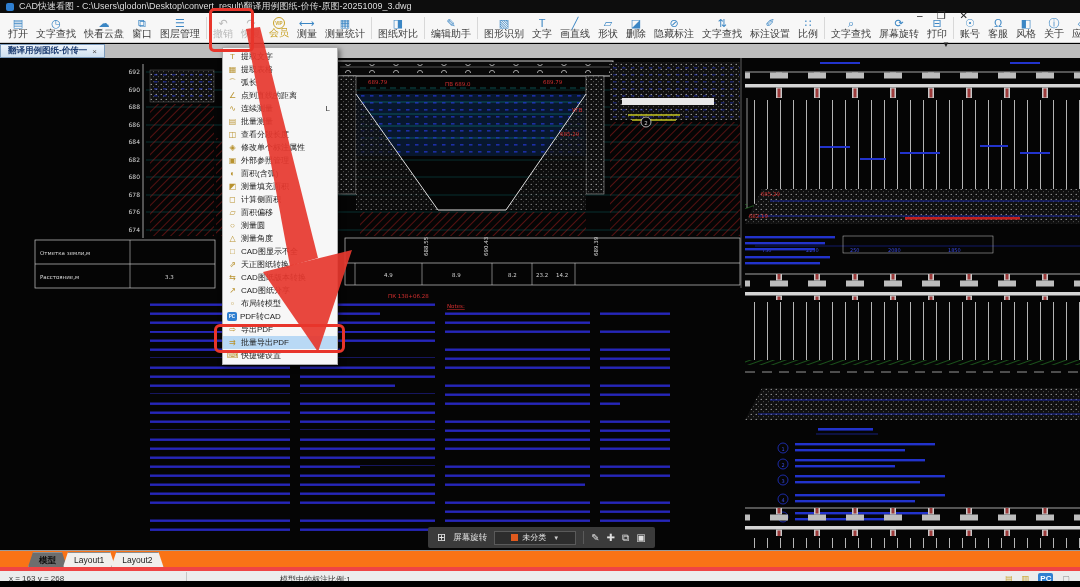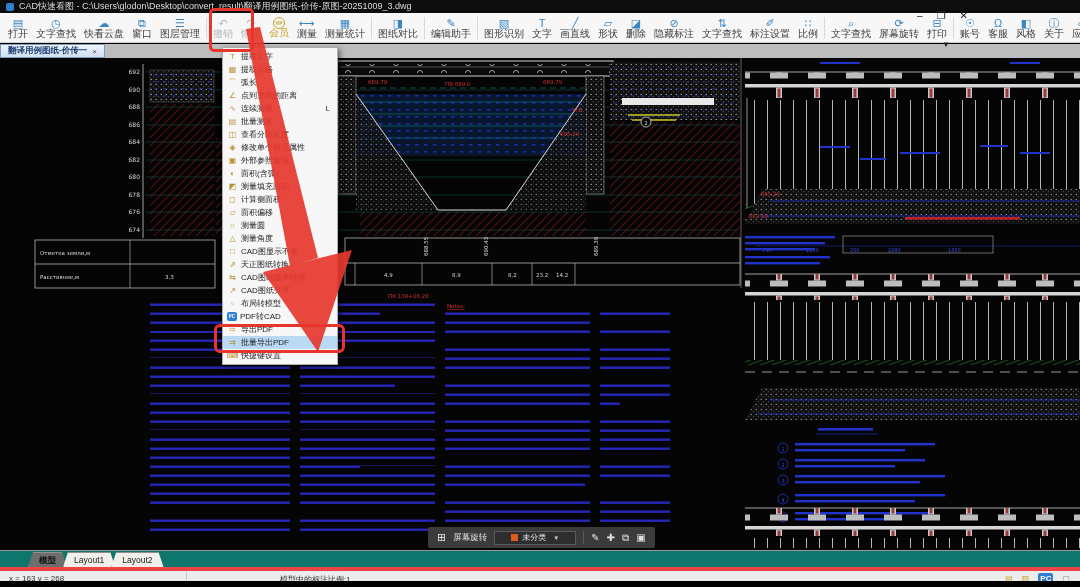--- a/index.html
+++ b/index.html
@@ -51,21 +51,21 @@
   #floatbar{position:absolute;left:428px;top:527px;height:21px;background:#3b3b3b;border-radius:2px;display:flex;align-items:center;gap:7px;padding:0 9px;z-index:4;}
   #floatbar .gicon{color:#e8e8e8;font-size:11px;line-height:11px;}
   #floatbar .flabel{color:#e8e8e8;font-size:8.5px;white-space:nowrap;}
   #classifydd{width:82px;height:14px;background:#2d2d2d;border:1px solid #5a5a5a;display:flex;align-items:center;gap:4px;padding:0 16px;box-sizing:border-box;}
   #classifydd .swatch{width:7px;height:7px;background:#e05a1e;flex:none;}
   #classifydd .ddval{color:#e8e8e8;font-size:8px;flex:1;}
   #classifydd .caret{color:#cfcfcf;font-size:6px;}
   .fsep{width:1px;height:13px;background:#5a5a5a;}
   .ficon{color:#e0e0e0;font-size:10px;line-height:12px;}
   
-  #layoutbar{position:absolute;left:0;top:550px;width:1080px;height:17px;background:#0f766e;border-top:1px solid #9a9a9a;display:flex;align-items:flex-end;padding-left:28px;box-sizing:border-box;}
+  #layoutbar{position:absolute;left:0;top:550px;width:1080px;height:17px;background:#f97316;border-top:1px solid #9a9a9a;display:flex;align-items:flex-end;padding-left:28px;box-sizing:border-box;}
   .ltab{height:14px;padding:0 10px;font-size:8.5px;line-height:14px;color:#222;background:#f1efec;border:1px solid #8f8f8f;border-bottom:none;clip-path:polygon(5px 0,calc(100% - 5px) 0,100% 100%,0 100%);margin-right:-4px;}
   .ltab.active{background:#6e6e6e;color:#0e0e0e;font-weight:bold;}
   
   #statusbar{position:absolute;left:0;top:567px;width:1080px;height:14px;background:#ececec;border-top:4px solid #ef4444;font-size:8px;color:#333;text-align:right;}
   #coords{position:absolute;left:9px;top:3px;}
   #scalenote{position:absolute;left:280px;top:3px;}
   .sdiv{position:absolute;top:1px;width:1px;height:12px;background:#c5c5c5;}
   #staticons{position:absolute;right:10px;top:2px;display:flex;gap:9px;align-items:center;}
   #staticons .si{font-size:8px;line-height:10px;}
   .si.gold{color:#c9a227;}

